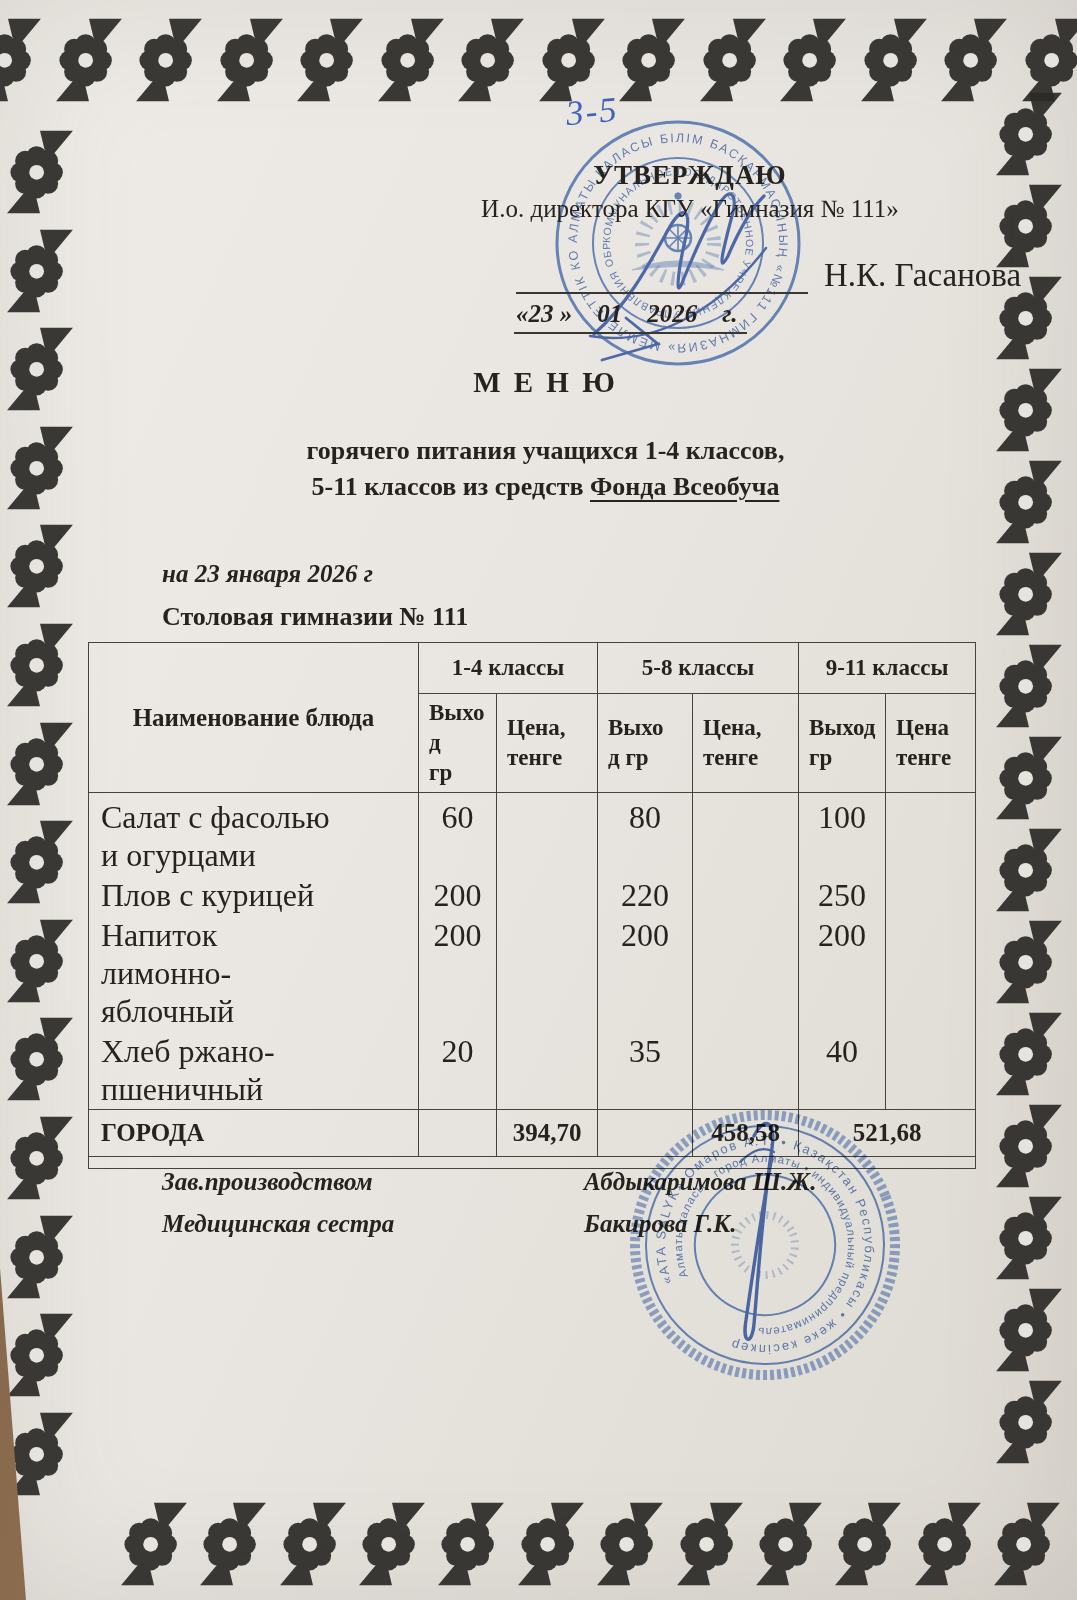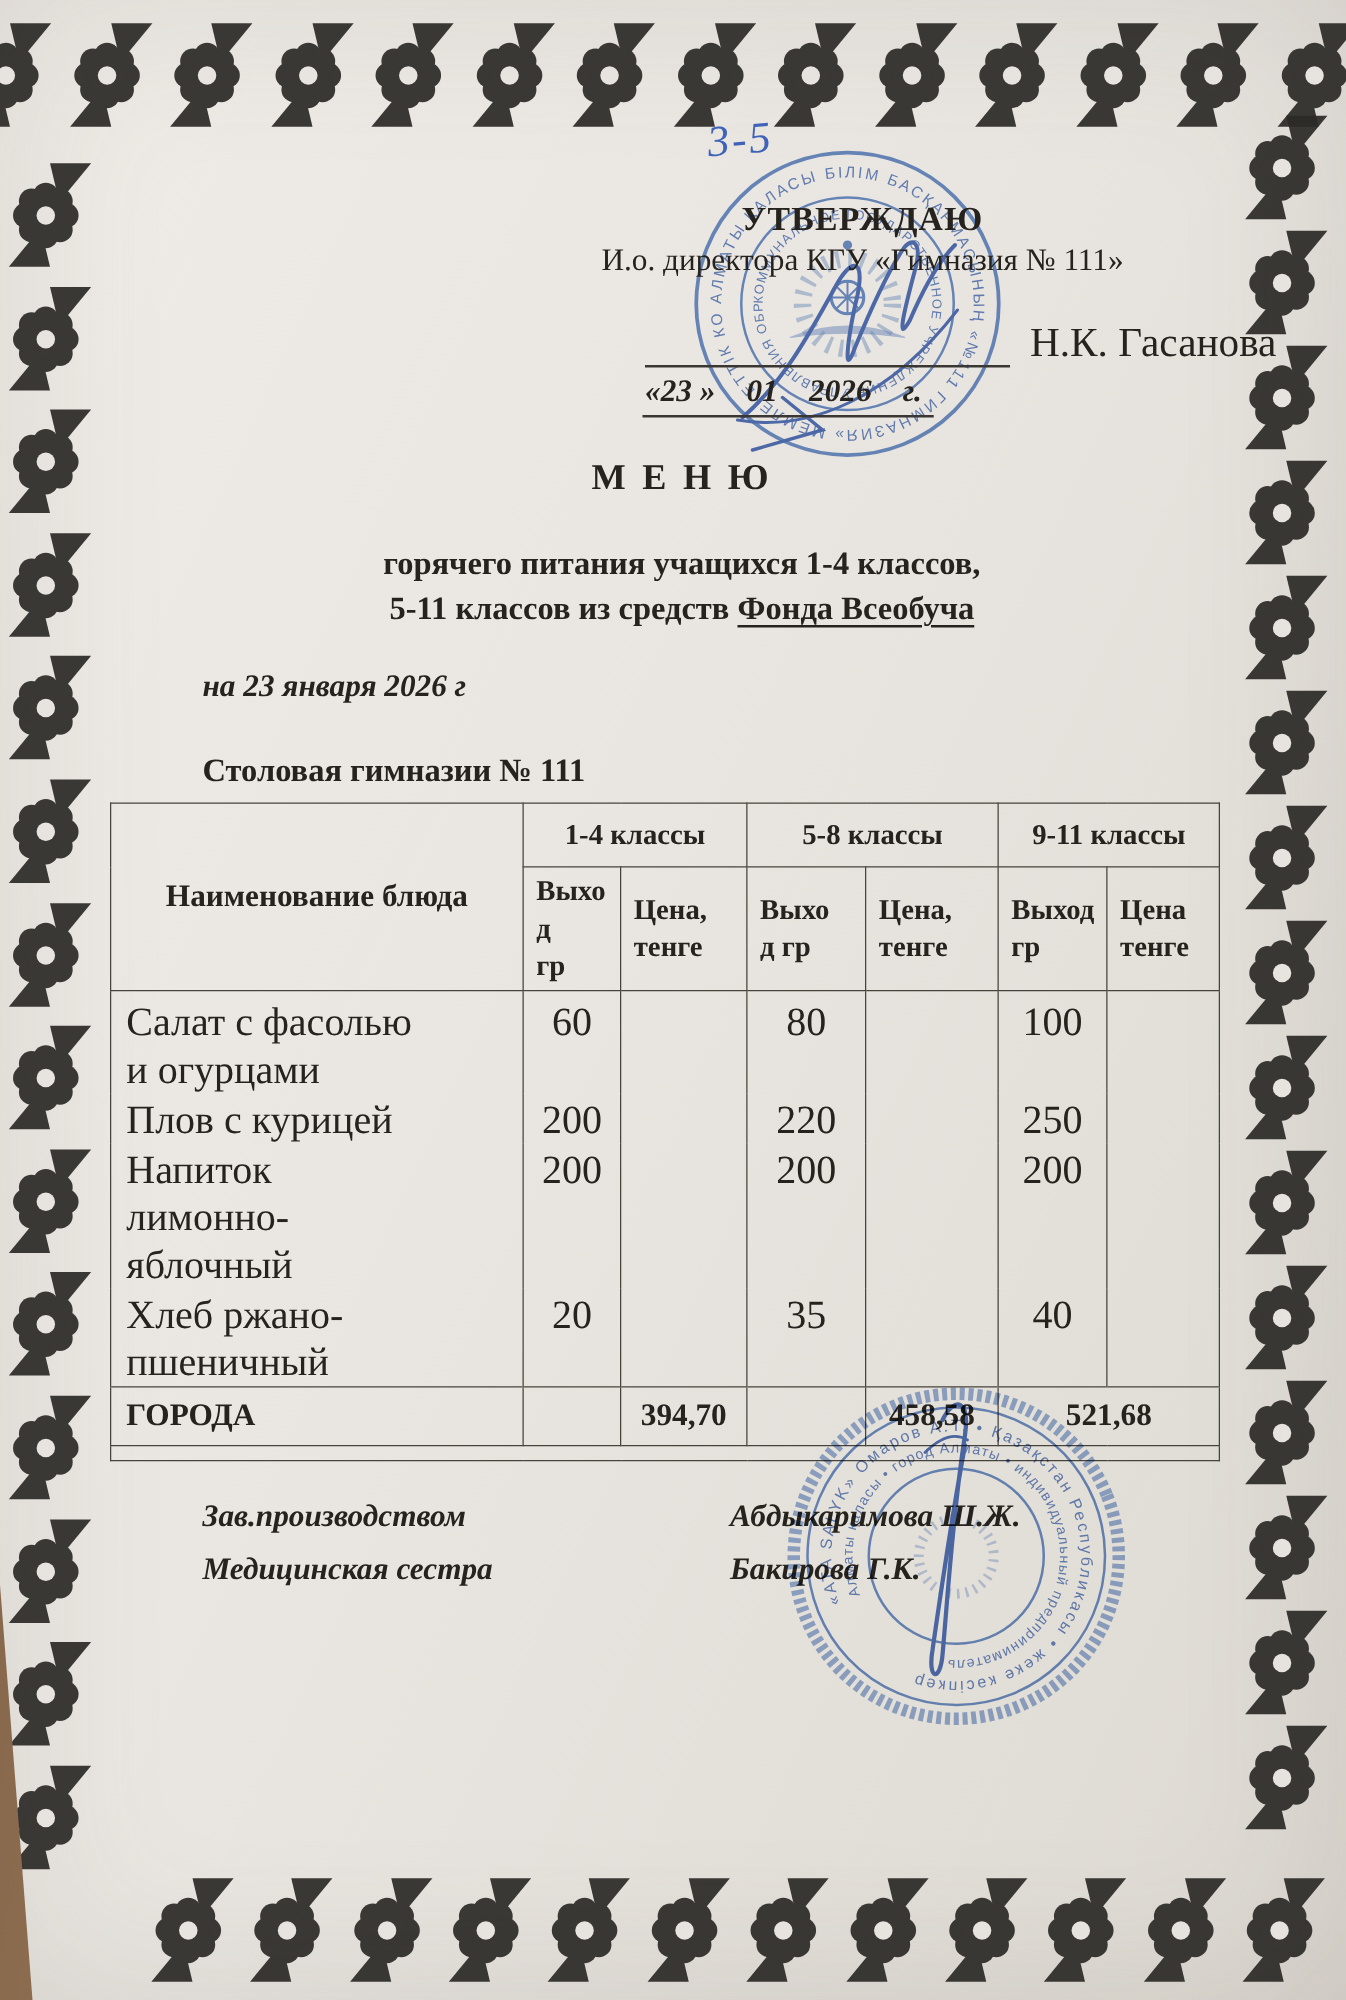--- a/index.html
+++ b/index.html
@@ -27,40 +27,40 @@
   .blank-line{flex:0 0 292px;height:38px;border-bottom:2px solid #3a3732;}
   .signer-name{font-size:33px;margin-left:16px;white-space:nowrap;font-family:Liberation Serif, serif;}
   .date-line{left:514px;top:300px;font-size:25px;font-weight:bold;font-style:italic;
              border-bottom:2px solid #3a3732;padding:0 10px 4px 2px;white-space:pre;}
   
   .title-block{left:70px;right:56px;text-align:center;}
   .menu-word{top:366px;font-size:29px;font-weight:bold;letter-spacing:3px;}
   .menu-line1{top:436px;font-size:26px;font-weight:bold;}
   .menu-line2{top:472px;font-size:26px;font-weight:bold;}
   .u{text-decoration:underline;text-underline-offset:5px;}
-  .menu-date{left:162px;top:536px;font-size:25px;font-weight:bold;font-style:italic;}
+  .menu-date{left:162px;top:560px;font-size:25px;font-weight:bold;font-style:italic;}
   .canteen{left:162px;top:602px;font-size:26px;font-weight:bold;}
   
   .menu-table{left:88px;top:642px;}
   table{border-collapse:collapse;table-layout:fixed;width:887px;color:#26231e;}
   td{border:1.7px solid #46433d;}
   .group-cell{height:48px;text-align:center;font-weight:bold;font-size:23px;vertical-align:middle;}
   .name-head{text-align:center;font-weight:bold;font-size:25px;vertical-align:middle;}
   .sub-cell{height:88px;font-weight:bold;font-size:23px;text-align:left;vertical-align:middle;
             padding:4px 4px 4px 10px;white-space:pre-line;line-height:30px;}
   tbody td{border-top:none;border-bottom:none;font-size:32px;line-height:38px;vertical-align:top;padding-top:1px;margin-top:20px;}
   tbody tr.first td{border-top:1.7px solid #46433d;padding-top:5px;}
   .dish{text-align:left;padding-left:12px;padding-right:66px;}
   .val{text-align:center;}
   .total-row td{border-top:1.7px solid #46433d;height:44px;font-weight:bold;font-size:25px;vertical-align:middle;}
   .total-label{text-align:left;padding-left:12px;}
   .total-val{text-align:center;}
   .spacer-row td{height:9px;border-top:1.7px solid #46433d;}
   
-  .sig-block{left:162px;top:1200px;width:720px;}
+  .sig-block{left:162px;top:1168px;width:720px;}
   .sig-row{display:flex;margin-bottom:14px;align-items:baseline;}
   .sig-role{flex:0 0 422px;font-size:25px;font-weight:bold;font-style:italic;}
   .sig-name{font-size:25px;font-weight:bold;font-style:italic;}
   
   .stamp{position:absolute;mix-blend-mode:multiply;opacity:.88;}
   #stamp-top{left:506px;top:110px;width:345px;height:266px;}
   #stamp-seal{left:612px;top:1092px;width:306px;height:306px;}
   .stamp text{fill:#5577be;font-family:"Liberation Sans","DejaVu Sans",sans-serif;}
 </style>
 </head>

